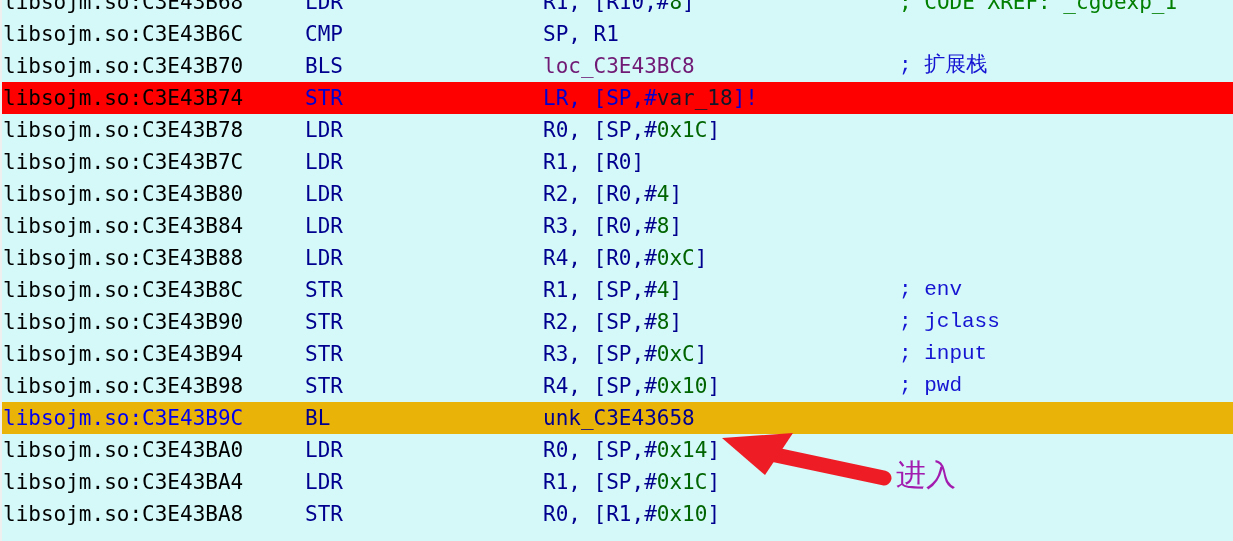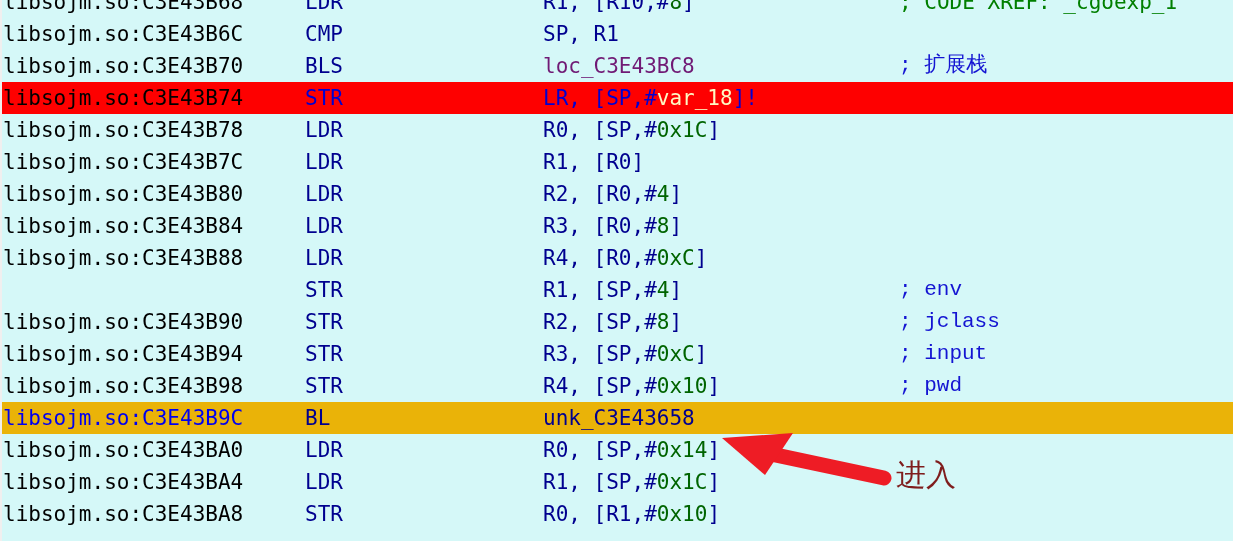--- a/index.html
+++ b/index.html
@@ -73,38 +73,38 @@
   .cmt-auto { color: #007f00; }
   .cmt-user { color: #1414d2; font-family: Liberation Mono, monospace; }
 
   
   .hl-red .col-addr  { color: #000000; }
   .hl-red .col-mnem,
   .hl-red .col-ops,
   .hl-red .reg,
   .hl-red .punct,
   .hl-red .name      { color: #0000d2; }
-  .hl-red .var       { color: #fef9c3; }
+  .hl-red .var       { color: #0f172a; }
 
   .hl-cyan .col-addr { color: #0000f0; }
   .hl-cyan .col-mnem,
   .hl-cyan .col-ops,
   .hl-cyan .name     { color: #00008f; }
 
   
   .annot {
     position: absolute;
     left: 0; top: 0;
     width: 1233px; height: 541px;
     pointer-events: none;
     z-index: 20;
   }
   .annot-label {
     position: absolute;
-    color: #7f1d1d;
+    color: #a21caf;
     font-family: "DejaVu Sans", "Liberation Sans", sans-serif;
     font-size: 30px;
     font-weight: 400;
     line-height: 1;
     white-space: nowrap;
   }
 </style>
 </head>
 <body>
 
@@ -115,21 +115,21 @@
   <div class="disasm" id="disasm">
       <div class="row"><span class="col-addr">libsojm.so:C3E43B68</span><span class="col-mnem">LDR</span><span class="col-ops"><span class="reg">R1, [R10,#</span><span class="num">8</span><span class="punct">]</span></span><span class="col-cmt cmt-auto">; CODE XREF: _cgoexp_1</span></div>
       <div class="row"><span class="col-addr">libsojm.so:C3E43B6C</span><span class="col-mnem">CMP</span><span class="col-ops"><span class="reg">SP, R1</span></span></div>
       <div class="row"><span class="col-addr">libsojm.so:C3E43B70</span><span class="col-mnem">BLS</span><span class="col-ops"><span class="name">loc_C3E43BC8</span></span><span class="col-cmt cmt-user">; 扩展栈</span></div>
       <div class="row hl-red"><span class="col-addr">libsojm.so:C3E43B74</span><span class="col-mnem">STR</span><span class="col-ops"><span class="reg">LR, [SP,#</span><span class="var">var_18</span><span class="punct">]!</span></span></div>
       <div class="row"><span class="col-addr">libsojm.so:C3E43B78</span><span class="col-mnem">LDR</span><span class="col-ops"><span class="reg">R0, [SP,#</span><span class="num">0x1C</span><span class="punct">]</span></span></div>
       <div class="row"><span class="col-addr">libsojm.so:C3E43B7C</span><span class="col-mnem">LDR</span><span class="col-ops"><span class="reg">R1, [R0]</span></span></div>
       <div class="row"><span class="col-addr">libsojm.so:C3E43B80</span><span class="col-mnem">LDR</span><span class="col-ops"><span class="reg">R2, [R0,#</span><span class="num">4</span><span class="punct">]</span></span></div>
       <div class="row"><span class="col-addr">libsojm.so:C3E43B84</span><span class="col-mnem">LDR</span><span class="col-ops"><span class="reg">R3, [R0,#</span><span class="num">8</span><span class="punct">]</span></span></div>
       <div class="row"><span class="col-addr">libsojm.so:C3E43B88</span><span class="col-mnem">LDR</span><span class="col-ops"><span class="reg">R4, [R0,#</span><span class="num">0xC</span><span class="punct">]</span></span></div>
-      <div class="row"><span class="col-mnem">STR</span><span class="col-ops"><span class="reg">R1, [SP,#</span><span class="num">4</span><span class="punct">]</span></span><span class="col-cmt cmt-user">; env</span></div>
+      <div class="row"><span class="col-addr">libsojm.so:C3E43B8C</span><span class="col-mnem">STR</span><span class="col-ops"><span class="reg">R1, [SP,#</span><span class="num">4</span><span class="punct">]</span></span><span class="col-cmt cmt-user">; env</span></div>
       <div class="row"><span class="col-addr">libsojm.so:C3E43B90</span><span class="col-mnem">STR</span><span class="col-ops"><span class="reg">R2, [SP,#</span><span class="num">8</span><span class="punct">]</span></span><span class="col-cmt cmt-user">; jclass</span></div>
       <div class="row"><span class="col-addr">libsojm.so:C3E43B94</span><span class="col-mnem">STR</span><span class="col-ops"><span class="reg">R3, [SP,#</span><span class="num">0xC</span><span class="punct">]</span></span><span class="col-cmt cmt-user">; input</span></div>
       <div class="row"><span class="col-addr">libsojm.so:C3E43B98</span><span class="col-mnem">STR</span><span class="col-ops"><span class="reg">R4, [SP,#</span><span class="num">0x10</span><span class="punct">]</span></span><span class="col-cmt cmt-user">; pwd</span></div>
       <div class="row hl-cyan"><span class="col-addr">libsojm.so:C3E43B9C</span><span class="col-mnem">BL</span><span class="col-ops"><span class="name">unk_C3E43658</span></span></div>
       <div class="row"><span class="col-addr">libsojm.so:C3E43BA0</span><span class="col-mnem">LDR</span><span class="col-ops"><span class="reg">R0, [SP,#</span><span class="num">0x14</span><span class="punct">]</span></span></div>
       <div class="row"><span class="col-addr">libsojm.so:C3E43BA4</span><span class="col-mnem">LDR</span><span class="col-ops"><span class="reg">R1, [SP,#</span><span class="num">0x1C</span><span class="punct">]</span></span></div>
       <div class="row"><span class="col-addr">libsojm.so:C3E43BA8</span><span class="col-mnem">STR</span><span class="col-ops"><span class="reg">R0, [R1,#</span><span class="num">0x10</span><span class="punct">]</span></span></div>
     </div>
 
   <svg class="annot" width="1233" height="541" viewBox="0 0 1233 541" xmlns="http://www.w3.org/2000/svg">

